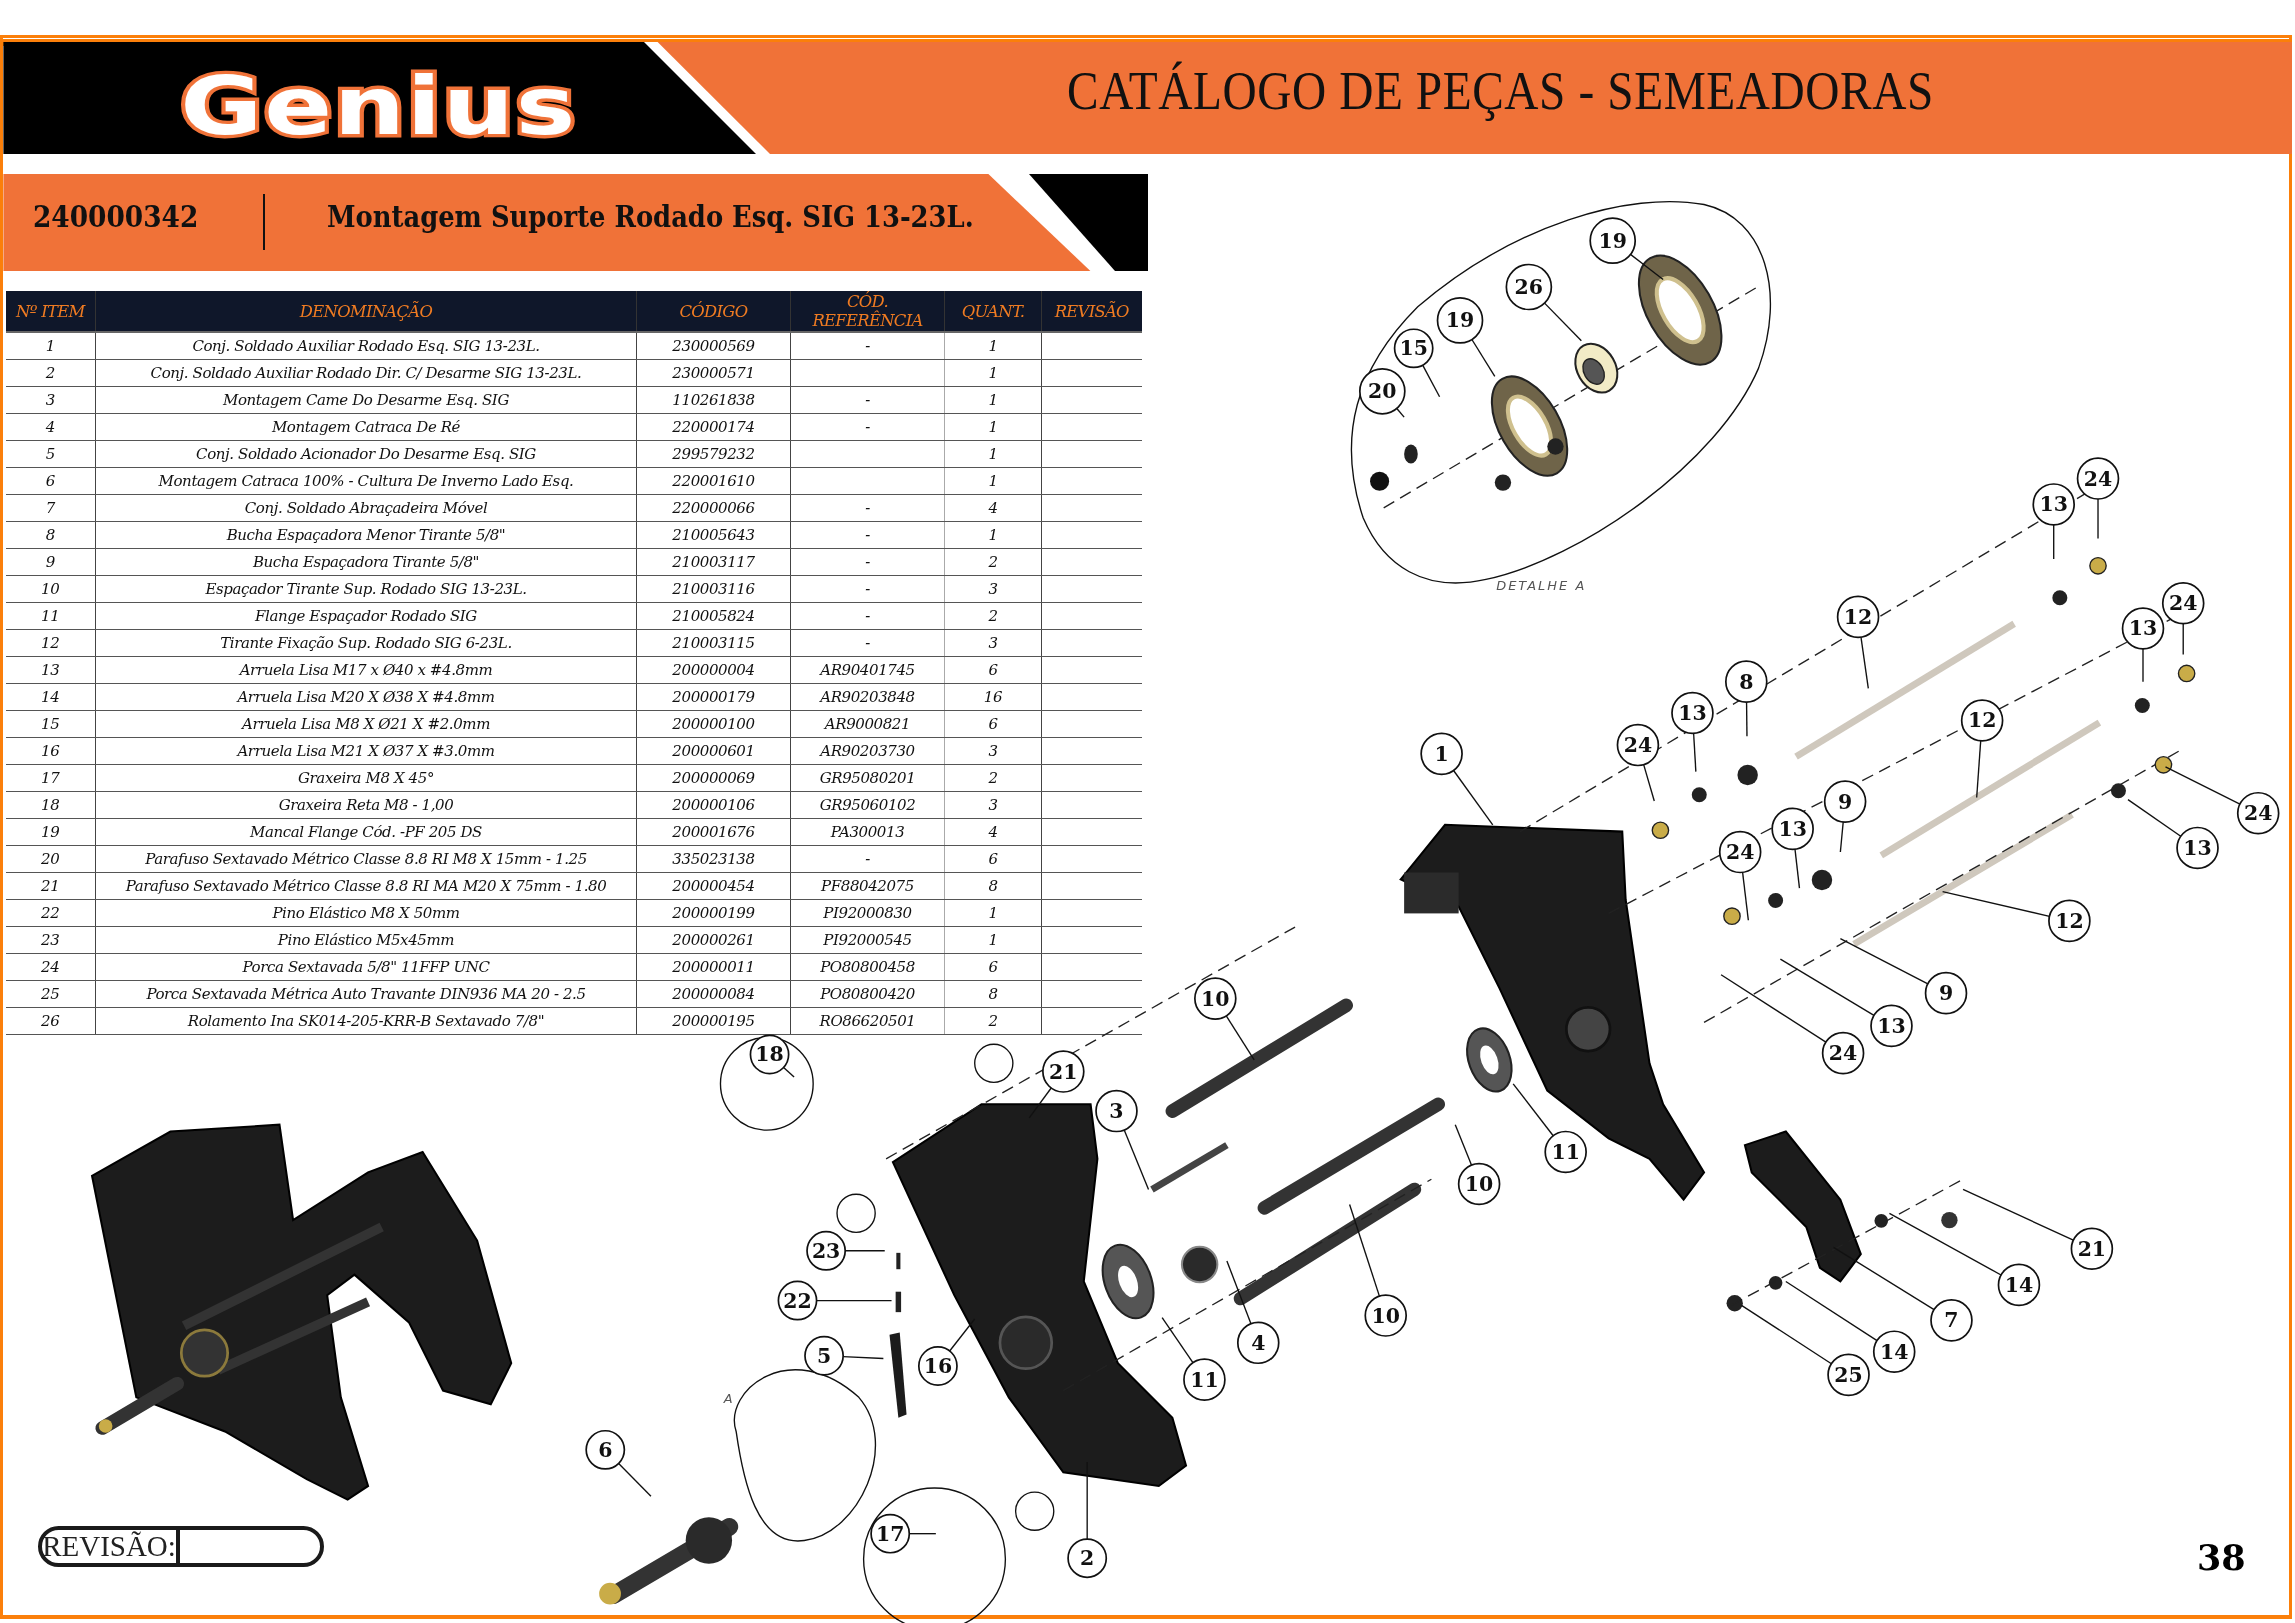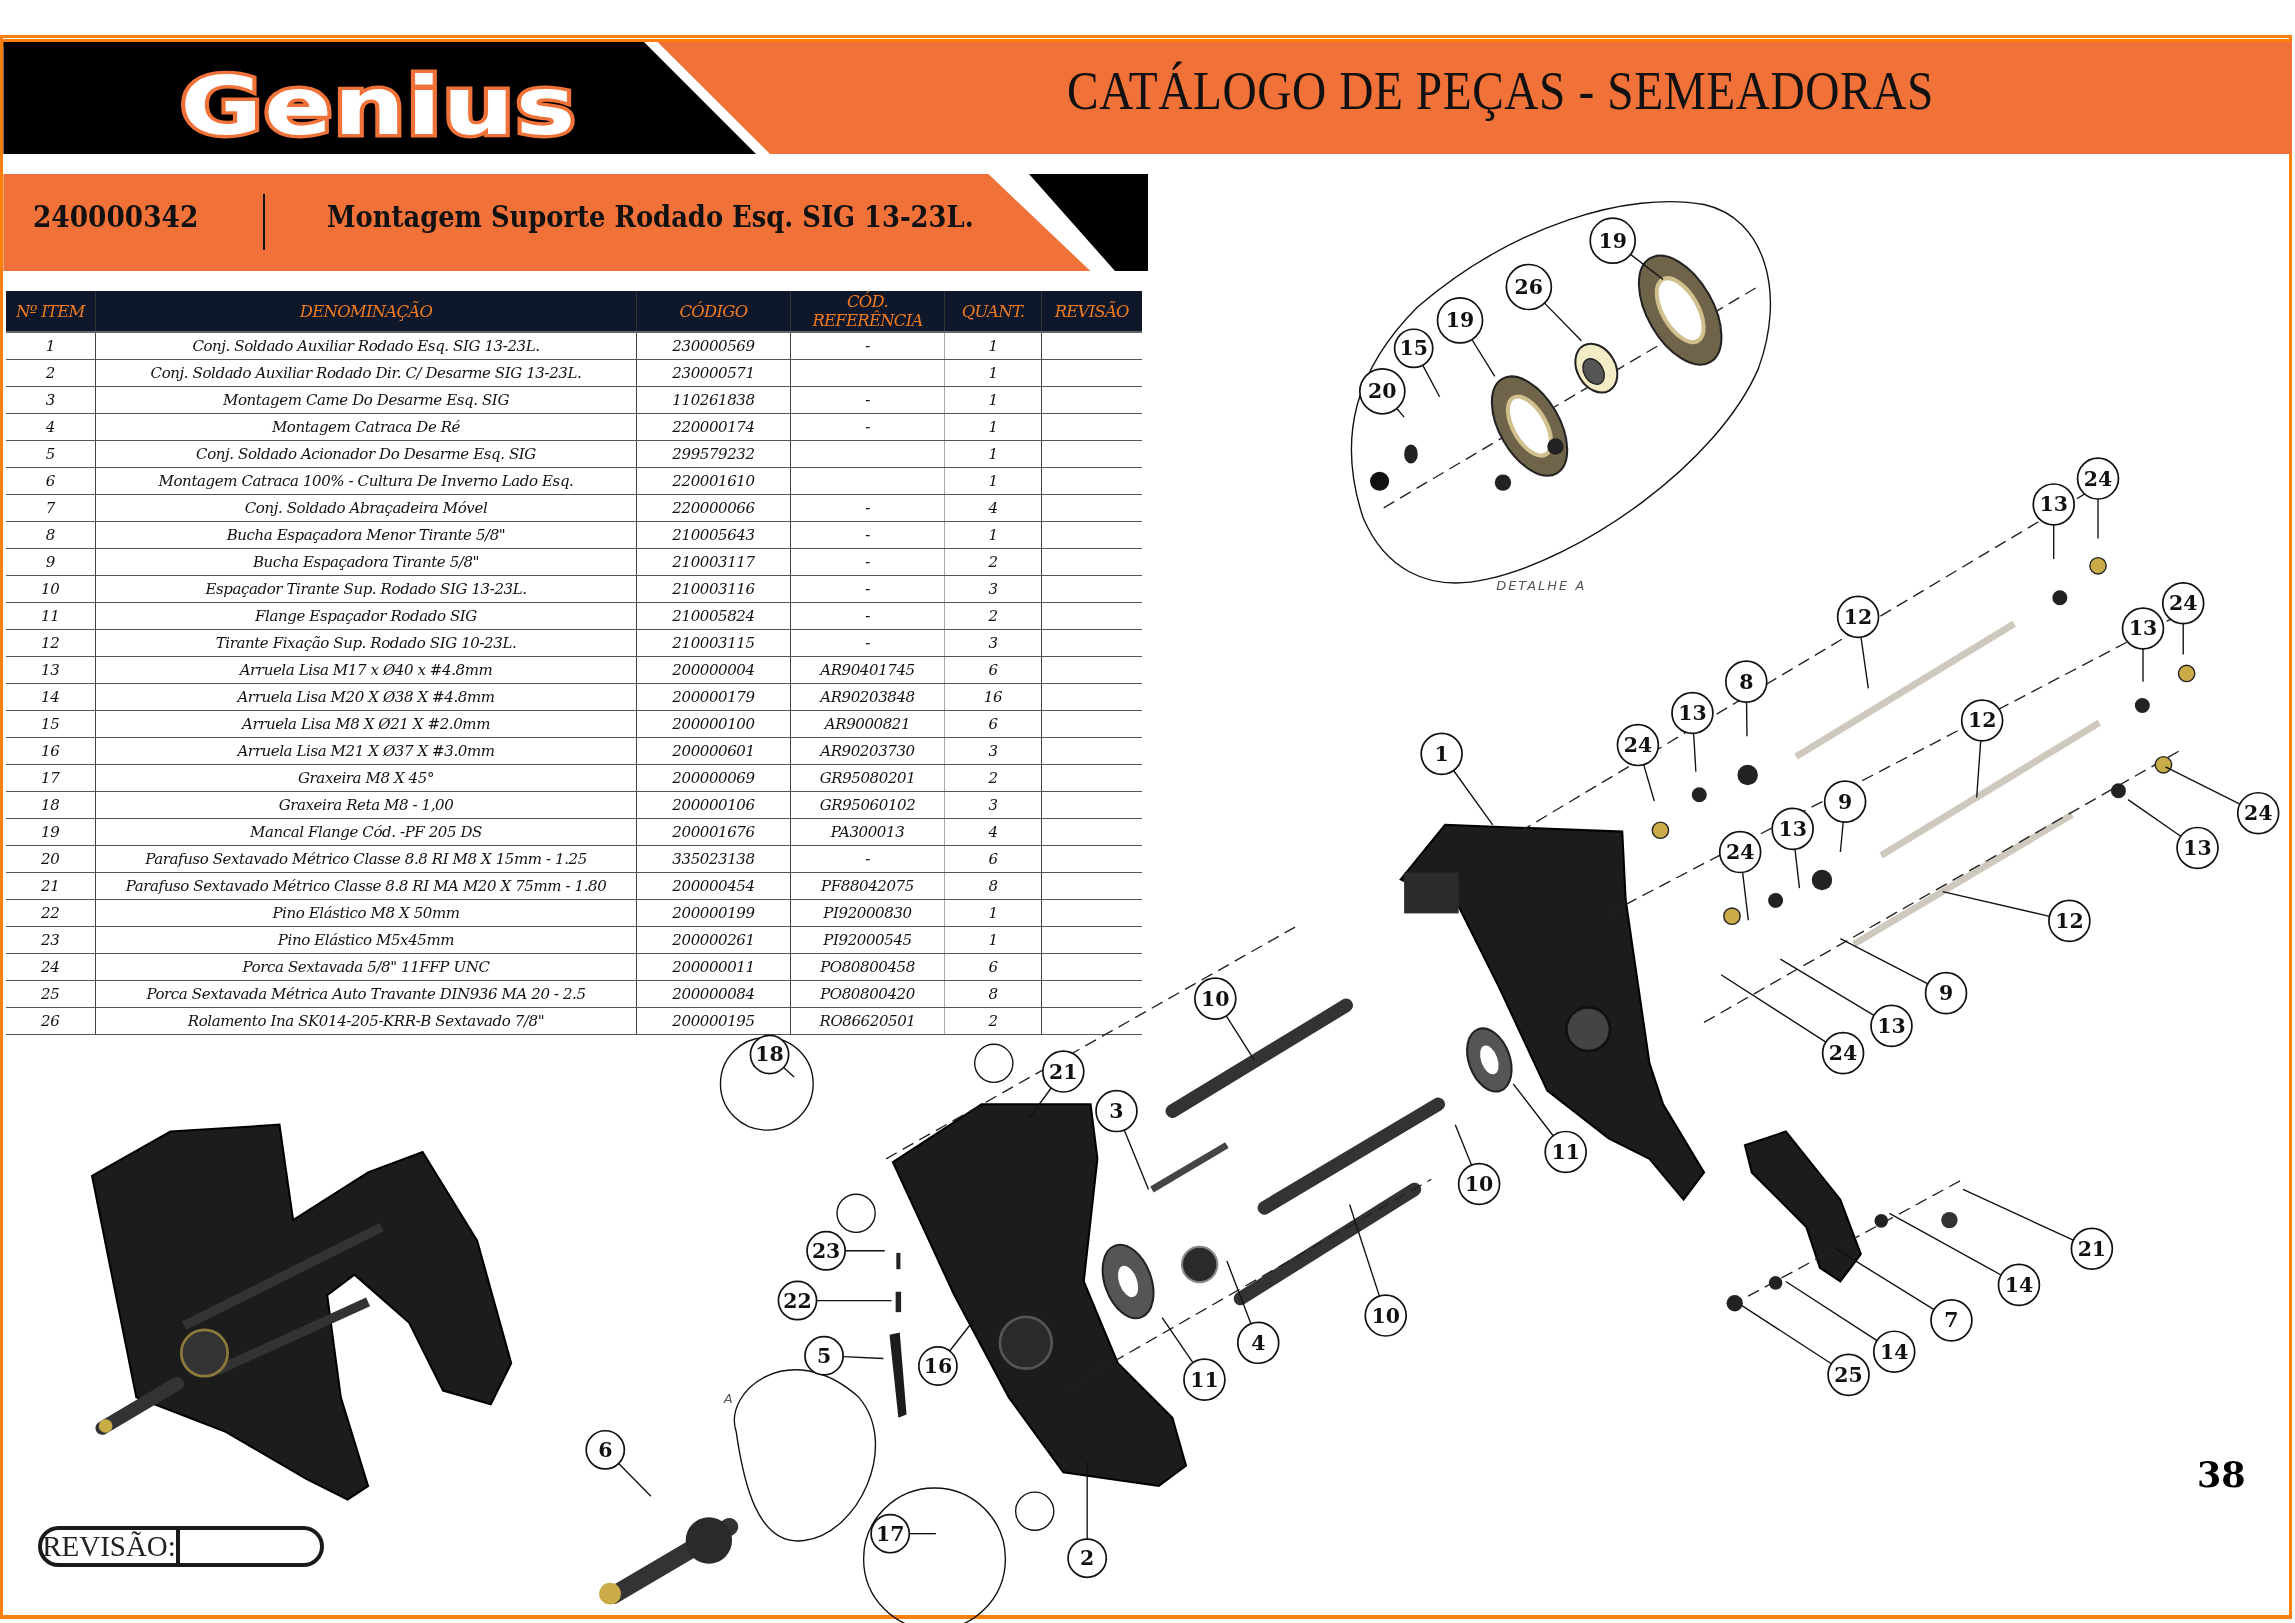--- a/index.html
+++ b/index.html
@@ -29,21 +29,21 @@
   .diagram .clickable { pointer-events: auto; cursor: pointer; }
   .callout circle { fill: #fff; stroke: #111; stroke-width: 2.5; }
   .callout text { font-family: "DejaVu Serif", serif; font-weight: bold; font-size: 30px; fill: #111; text-anchor: middle; dominant-baseline: central; }
   .leader { stroke: #111; stroke-width: 2; fill: none; }
   .axis { stroke: #222; stroke-width: 2; stroke-dasharray: 18 10; fill: none; }
   .detail-label { font-family: "DejaVu Sans", sans-serif; font-size: 19px; fill: #555; letter-spacing: 3px; font-style: italic; }
 
   .revision-box { position: absolute; left: 38px; top: 1526px; width: 286px; height: 41px; border: 4.1px solid #1a1a1a; border-radius: 26px; box-sizing: border-box; display: flex; }
   .revision-label { width: 134px; border-right: 4.1px solid #1a1a1a; display: flex; align-items: center; justify-content: center; font-family: "Liberation Serif", serif; font-size: 29px; color: #222; transform-origin: center; }
   .revision-value { flex: 1; }
-  .page-number { position: absolute; left: 2197px; top: 1454px; font-family: "DejaVu Serif", serif; font-weight: bold; font-size: 35px; color: #000; }
+  .page-number { position: absolute; left: 2197px; top: 1537px; font-family: "DejaVu Serif", serif; font-weight: bold; font-size: 35px; color: #000; }
 </style>
 </head>
 <body>
 
 <div class="page-frame"></div>
 <div class="top-band"></div>
 <div class="header-black"></div>
 <div class="header-orange"></div>
 <div class="header-gap"></div>
 <div class="logo">
@@ -160,21 +160,21 @@
       <tr>
         <td>11</td>
         <td>Flange Espaçador Rodado SIG</td>
         <td>210005824</td>
         <td class="ref">-</td>
         <td>2</td>
         <td></td>
       </tr>
       <tr>
         <td>12</td>
-        <td>Tirante Fixação Sup. Rodado SIG 10-23L.</td>
+        <td>Tirante Fixação Sup. Rodado SIG 6-23L.</td>
         <td>210003115</td>
         <td class="ref">-</td>
         <td>3</td>
         <td></td>
       </tr>
       <tr>
         <td>13</td>
         <td>Arruela Lisa M17 x Ø40 x #4.8mm</td>
         <td>200000004</td>
         <td class="ref">AR90401745</td>

